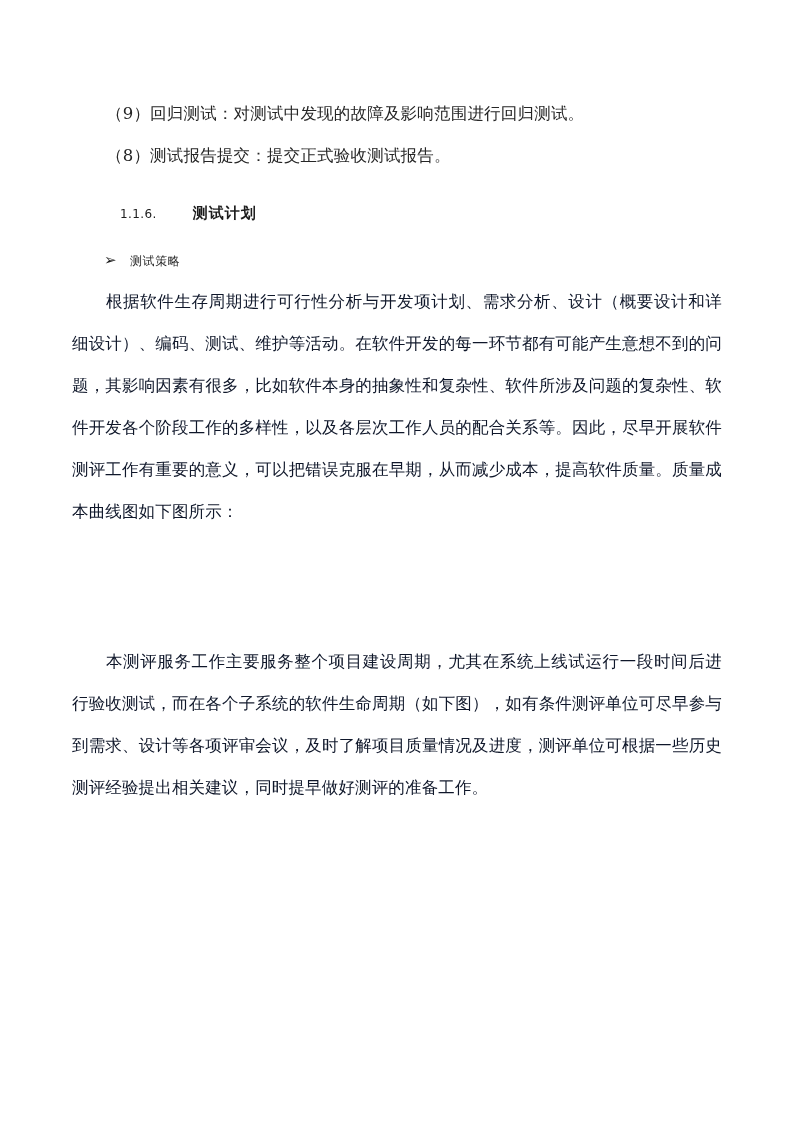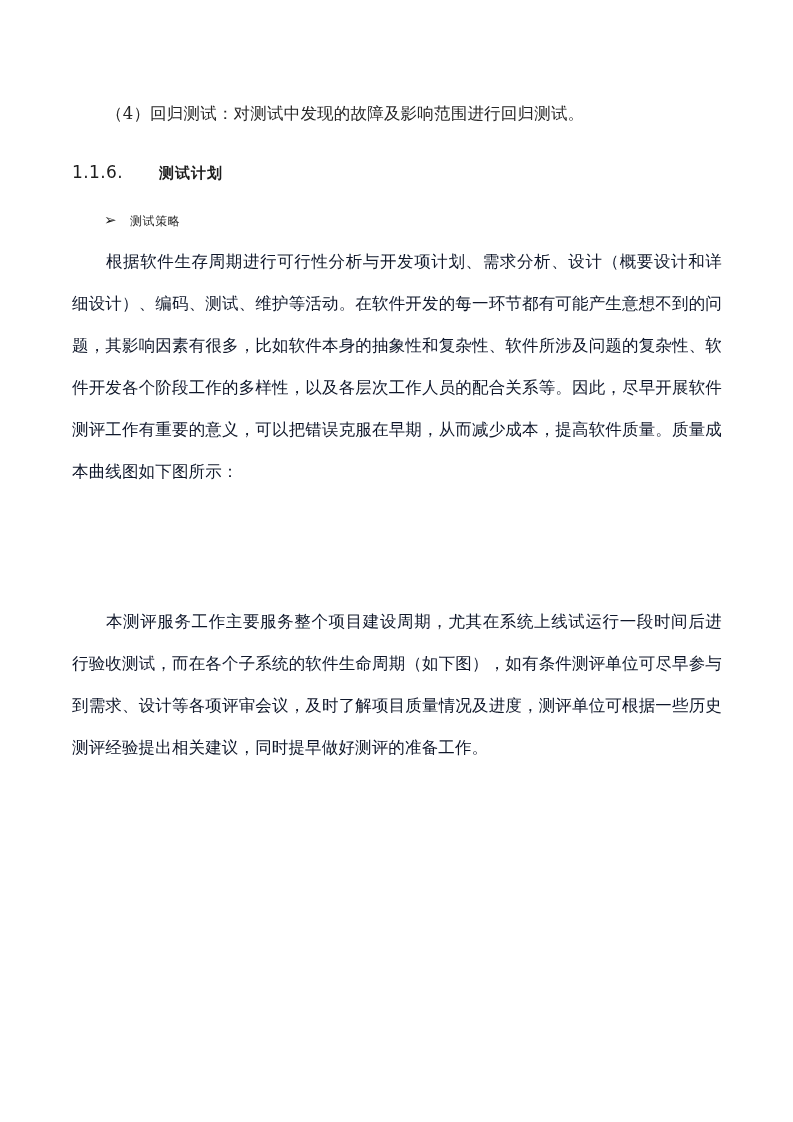--- a/index.html
+++ b/index.html
@@ -43,23 +43,24 @@
 
   
   .heading {
     display: flex;
     align-items: baseline;
     margin-top: 27px;
     color: #1c1c1c;
   }
   .heading-num {
     font-family: "DejaVu Sans", sans-serif;
-    font-size: 17px;
+    font-size: 12px;
     font-weight: 400;
     letter-spacing: 0.4px;
+    margin-left: 48px;
   }
   .heading-text {
     font-family: "DejaVu Sans", sans-serif;
     font-size: 15px;
     font-weight: 700;
     margin-left: 36px;
     letter-spacing: 1px;
   }
 
   
@@ -117,21 +118,22 @@
     letter-spacing: 0.5px;
   }
 </style>
 </head>
 <body>
 
 <div class="page">
   <div class="content">
 
     <ul class="num-list">
-      <li class="num-item">（4）回归测试：对测试中发现的故障及影响范围进行回归测试。</li>
+      <li class="num-item">（9）回归测试：对测试中发现的故障及影响范围进行回归测试。</li>
+      <li class="num-item">（8）测试报告提交：提交正式验收测试报告。</li>
     </ul>
 
     <div class="heading">
       <span class="heading-num">1.1.6.</span>
       <span class="heading-text">测试计划</span>
     </div>
 
     <div class="bullet-row">
       <span class="bullet-glyph">➢</span>
       <span class="bullet-text">测试策略</span>

